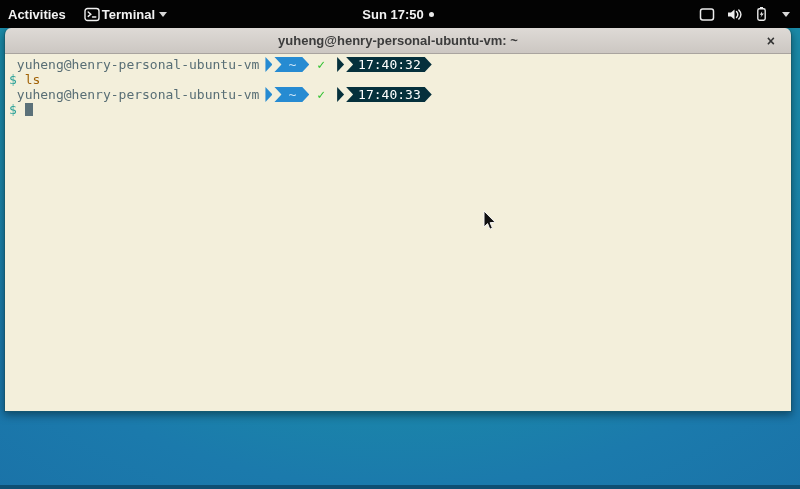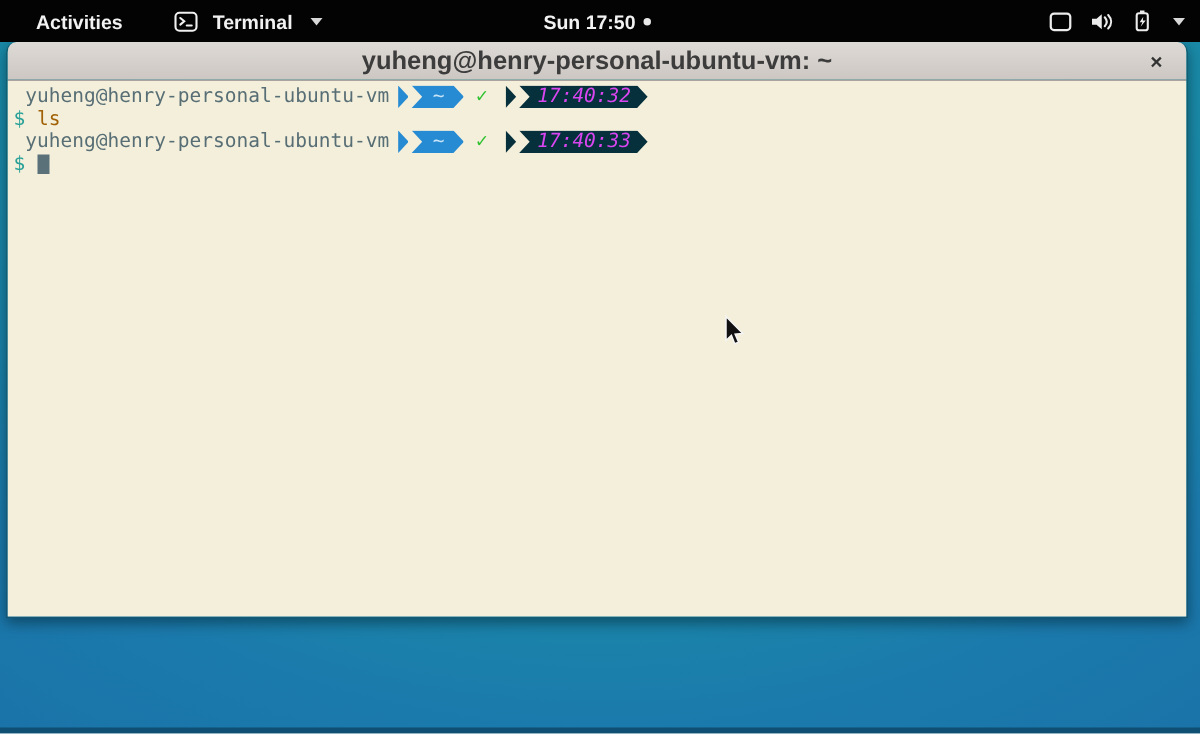--- a/index.html
+++ b/index.html
@@ -9,55 +9,55 @@
   .screen { position:relative; width:800px; height:489px;
     background: radial-gradient(ellipse 95% 130% at 50% 6%, #1daca0 0%, #199ba4 32%, #1b7aac 72%, #1a6fa6 100%);
   }
   .screen::after { content:""; position:absolute; left:0; right:0; bottom:0; height:4px;
     background:#0e4f73; }
 
   
   .topbar { position:absolute; top:0; left:0; width:800px; height:28px; background:#030303;
     display:flex; align-items:center; color:#f2f2f2; font-size:13px; font-weight:700; z-index:30; }
   .topbar-left { display:flex; align-items:center; height:100%; }
-  .activities { padding:0 24px; height:100%; display:flex; align-items:center; cursor:default; }
-  .app-menu { display:flex; align-items:center; gap:10px; padding:0 10px; height:100%; }
+  .activities { padding:0 8px; height:100%; display:flex; align-items:center; cursor:default; }
+  .app-menu { display:flex; align-items:center; gap:2px; padding:0 10px; height:100%; }
   .caret-down { width:0; height:0; border-left:4px solid transparent; border-right:4px solid transparent;
     border-top:5px solid #d8d8d8; margin-left:2px; }
   .clock { position:absolute; left:0; right:4px; top:0; height:28px; display:flex;
     align-items:center; justify-content:center; gap:5px; pointer-events:none; }
   .notif-dot { width:5px; height:5px; border-radius:50%; background:#e8e8e8; }
   .topbar-right { margin-left:auto; display:flex; align-items:center; gap:11px; padding-right:10px; height:100%; }
 
   
   .window { position:absolute; left:4px; top:28px; width:788px; height:384px;
     border:1px solid rgba(15,60,70,.55); border-top:none; border-radius:7px 7px 0 0;
     box-shadow:0 3px 9px rgba(0,25,35,.5); overflow:hidden; z-index:10; }
   .titlebar { height:26px; background:linear-gradient(#dedad6, #ccc7c2);
     border-bottom:1px solid #a9a49f; position:relative; display:flex; align-items:center; justify-content:center; }
-  .titlebar .title { font-size:17px; font-weight:700; color:#3c3c3c; }
+  .titlebar .title { font-size:13px; font-weight:700; color:#3c3c3c; }
   .close-btn { position:absolute; right:16px; top:0; height:26px; display:flex; align-items:center;
     font-size:14px; font-weight:700; color:#333; cursor:default; }
 
   .term { height:441px; background:#f3efdb; padding:3px 0 0 4px;
     font-family:"DejaVu Sans Mono","Liberation Mono",monospace; font-size:13px; line-height:15px; color:#586e75; }
   .trow { height:15px; display:flex; align-items:center; white-space:pre; }
   .prompt-row { padding-left:1ch; }
   .p-user { color:#586e75; }
 
   
   .pl { display:flex; align-items:center; height:15px; margin-left:6px; }
   .pl-chevron { width:7px; height:15px; clip-path:polygon(0 0, 100% 50%, 0 100%); margin-right:2px; }
   .pl-body { height:15px; display:flex; align-items:center;
     clip-path:polygon(0 0, calc(100% - 7px) 0, 100% 50%, calc(100% - 7px) 100%, 0 100%, 7px 50%);
     padding:0 13px 0 14px; }
   .pl-blue .pl-chevron { background:#268bd2; }
   .pl-blue .pl-body { background:#268bd2; color:#c9e4f8; }
   .pl-dark .pl-chevron { background:#05303c; }
-  .pl-dark .pl-body { background:#05303c; color:#d946ef; padding:0 11px 0 12px;font-style:italic; }
+  .pl-dark .pl-body { background:#05303c; color:#ffffff; padding:0 11px 0 12px; }
   .check { color:#2fc12f; margin:0 6px 0 8px; font-weight:700; }
 
   .dollar { color:#2aa198; }
   .cmd { color:#a16207; margin-left:1ch; }
   .listing { color:#2aa198; display:flex; column-gap:2ch; }
   .cursor-block { display:inline-block; width:8px; height:13px; background:#5b7179; margin-left:1ch; }
 
   
   .mouse { position:absolute; left:483px; top:210px; z-index:50; pointer-events:none; }
 </style>

